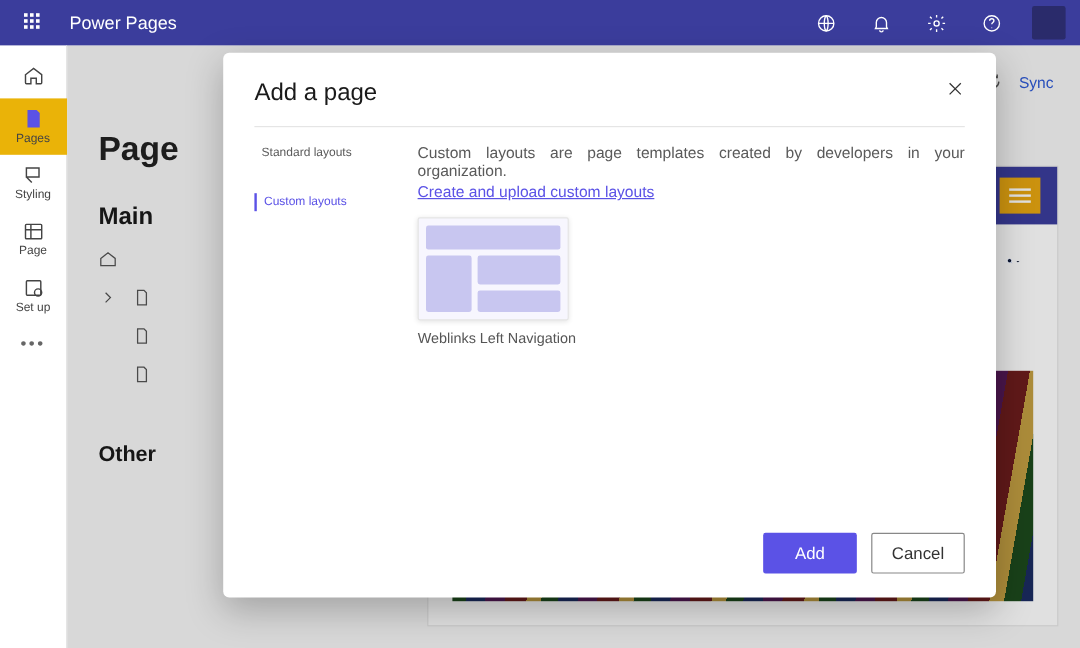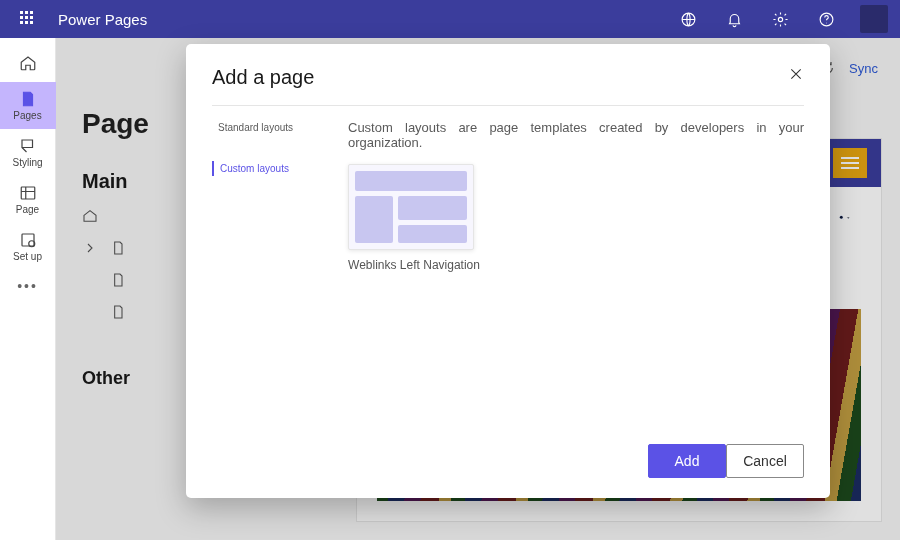--- a/index.html
+++ b/index.html
@@ -22,21 +22,21 @@
   .topbar .title{font-size:15px;font-weight:500}
   .topbar .spacer{flex:1}
   .tb-icon{width:32px;height:32px;display:flex;align-items:center;justify-content:center;cursor:pointer}
   .tb-icon svg{width:17px;height:17px;stroke:#fff;fill:none;stroke-width:1.6}
   .avatar{width:28px;height:28px;background:#2a2b6b;margin-left:4px;border-radius:2px}
   
   .shell{display:flex;height:calc(100% - 38px)}
   .rail{width:56px;background:var(--bg);border-right:1px solid var(--line);display:flex;flex-direction:column;align-items:center;padding-top:6px}
   .rail-item{width:56px;padding:8px 0;display:flex;flex-direction:column;align-items:center;gap:2px;cursor:pointer;font-size:10px;color:#444}
   .rail-item.first{padding:10px 0}
-  .rail-item.sel{background:#c4b5fd}
+  .rail-item.sel{background:#eab308}
   .rail-item svg{width:18px;height:18px;stroke:#444;fill:none;stroke-width:1.6}
   .rail-item.sel svg{stroke:var(--accent);fill:var(--accent)}
   .rail-item.dots{letter-spacing:2px;font-size:14px;color:#666}
   
   .main{flex:1;position:relative;background:#f6f6f6}
   .toolbar-peek{position:absolute;top:22px;right:22px;display:flex;align-items:center;gap:10px;color:#555}
   .toolbar-peek .sync svg, .toolbar-peek .zoom svg{width:16px;height:16px;stroke:#555;fill:none;stroke-width:1.8}
   .page-title-peek{position:absolute;top:70px;left:26px;font-size:28px;font-weight:600;color:#222}
   .section-peek{position:absolute;top:132px;left:26px;font-size:20px;font-weight:700}
   .list-peek{position:absolute;top:170px;left:26px;display:flex;flex-direction:column;gap:16px;color:#555}
@@ -79,21 +79,21 @@
   .layout-desc{font-size:13px;color:var(--text-soft);text-align:justify}
   .layout-link{color:var(--accent);text-decoration:underline;font-size:13px;cursor:pointer;display:inline-block;margin-top:2px}
   .template{margin-top:14px;width:132px;text-align:center}
   .template .thumb{width:126px;height:86px;border:1px solid var(--line);background:#f7f6fe;border-radius:2px;box-shadow:0 1px 4px rgba(0,0,0,.1);padding:6px;display:grid;grid-template-columns:38px 1fr;grid-template-rows:20px 1fr 18px;gap:5px}
   .thumb .b{background:var(--accent-light);border-radius:2px}
   .thumb .b1{grid-column:1/3}
   .thumb .b2{grid-row:2/4}
   .thumb .b3{grid-row:2}
   .thumb .b4{grid-row:3}
   .template .cap{font-size:12px;color:#555;margin-top:8px;line-height:1.3}
-  .modal-foot{margin-top:auto;display:flex;justify-content:flex-end;}
+  .modal-foot{margin-top:auto;display:flex;justify-content:flex-end;gap:12px}
   .btn{min-width:78px;height:34px;border-radius:2px;font-size:14px;display:flex;align-items:center;justify-content:center;cursor:pointer;border:1px solid}
   .btn.primary{background:var(--accent);border-color:var(--accent);color:#fff;font-weight:500}
   .btn.secondary{background:#fff;border-color:#888;color:#333}
 </style>
 </head>
 <body>
 
 <div class="topbar">
   <div class="tb-icon">
     <div class="waffle">
@@ -264,20 +264,21 @@
 
         <div class="divider"></div>
 
         <div class="layouts">
           <div class="layout-tabs">
             <div class="layout-tab">Standard layouts</div>
             <div class="layout-tab sel">Custom layouts</div>
           </div>
           <div class="layout-body">
             <div class="layout-desc">Custom layouts are page templates created by developers in your organization.</div>
+            <a class="layout-link">Create and upload custom layouts</a>
             <div class="template">
               <div class="thumb">
                 <div class="b b1"></div>
                   <div class="b b2"></div>
                   <div class="b b3"></div>
                   <div class="b b4"></div>
               </div>
               <div class="cap">Weblinks Left Navigation</div>
             </div>
           </div>

